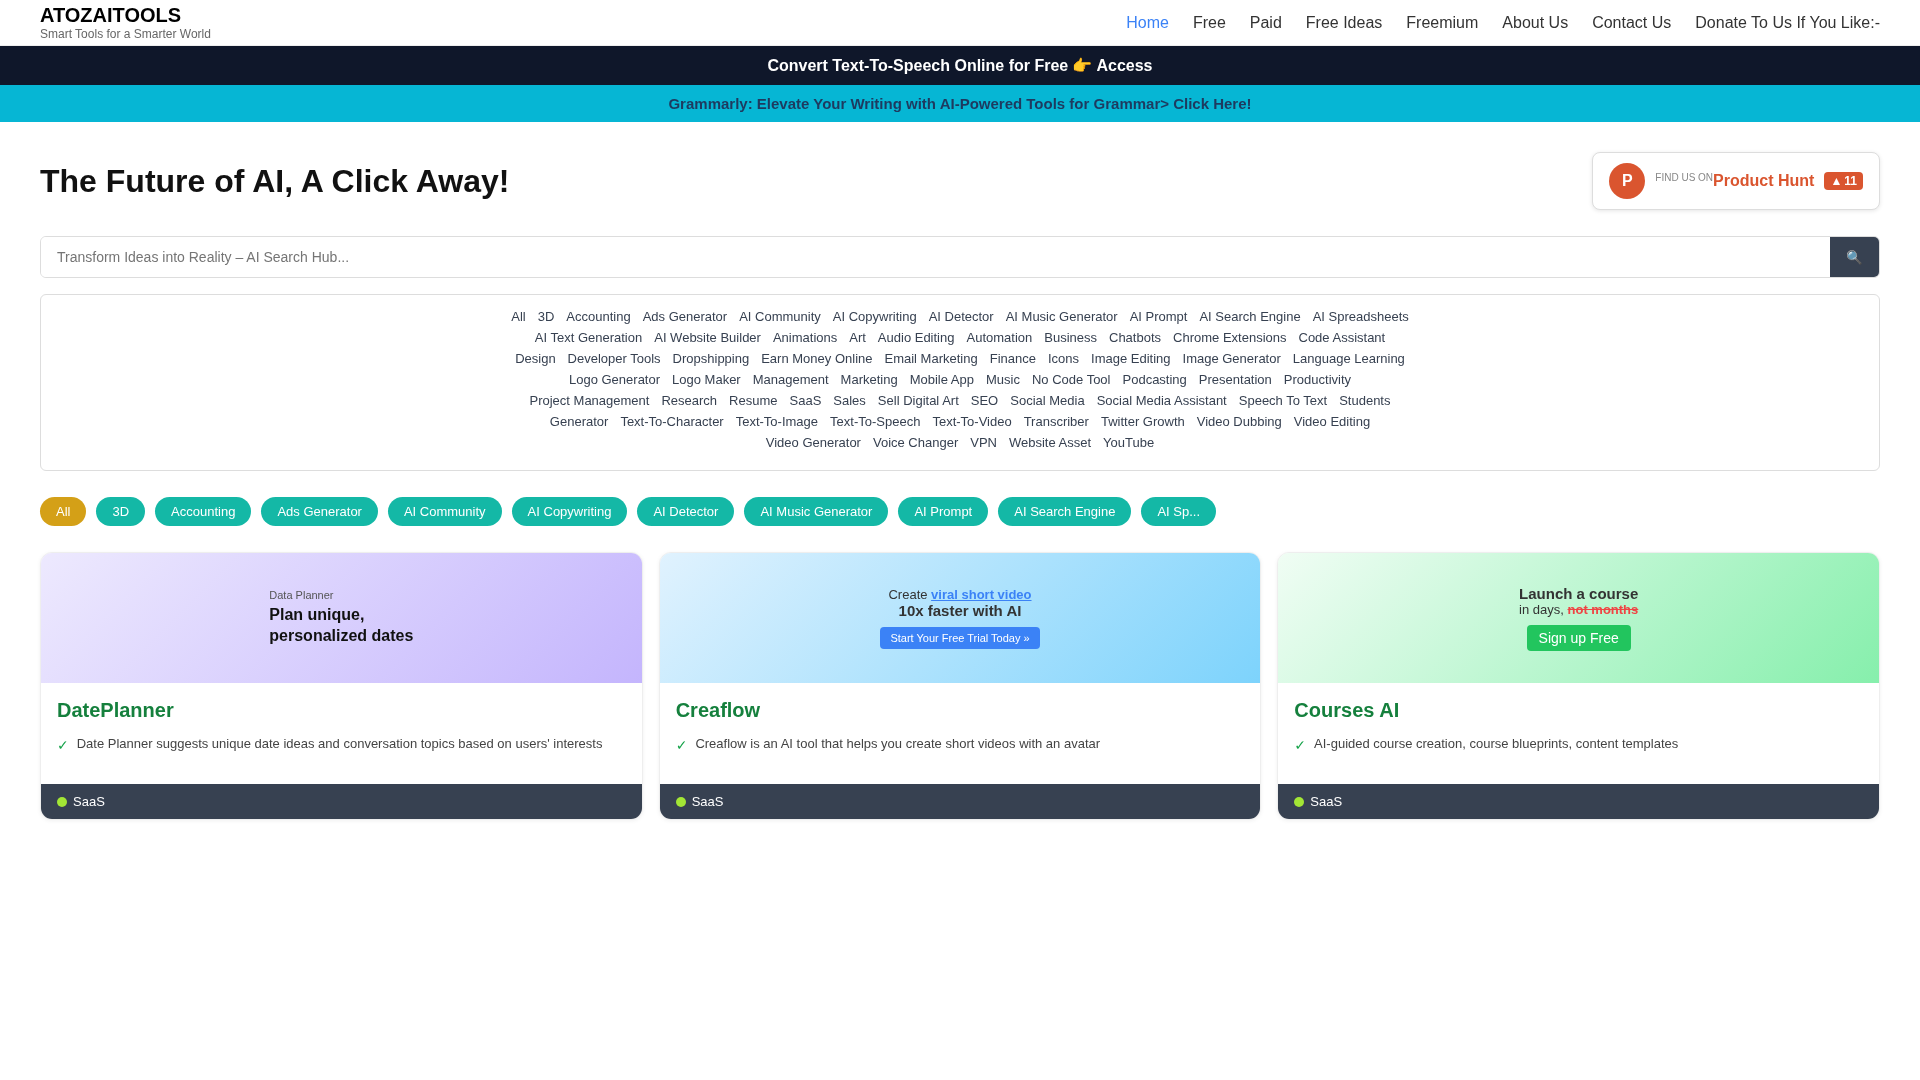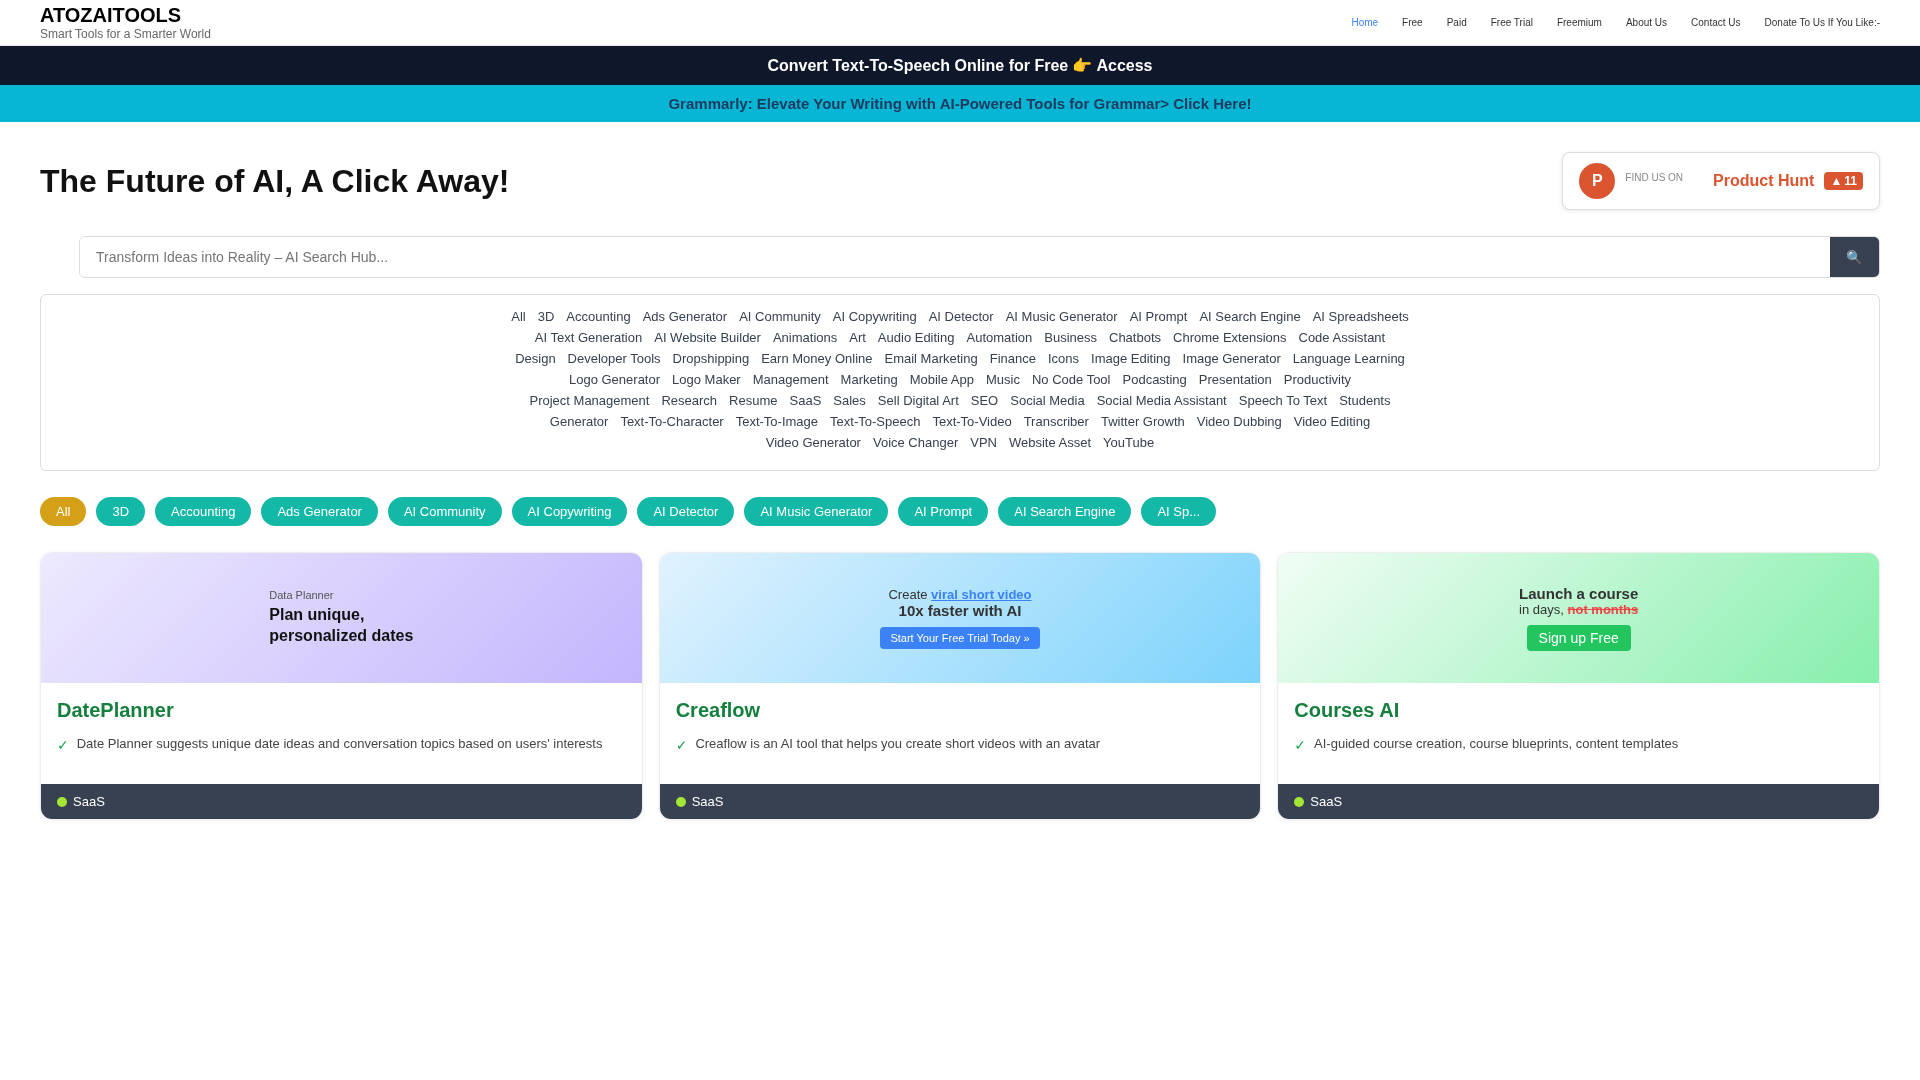--- a/index.html
+++ b/index.html
@@ -3,40 +3,40 @@
   <meta charset="utf-8">
   <style>
     * { margin: 0; padding: 0; box-sizing: border-box; }
     body { font-family: Arial, sans-serif; background: #fff; font-size: 14px; color: #333; }
 
     
     .header { display: flex; align-items: center; justify-content: space-between; padding: 4px 40px; border-bottom: 1px solid #eee; }
     .logo-area .logo-title { font-size: 20px; font-weight: 700; color: #000; }
     .logo-area .logo-sub { font-size: 12px; color: #666; }
     nav { display: flex; align-items: center; gap: 24px; }
-    nav a { text-decoration: none; color: #333; font-size: 10px; }
+    nav a { text-decoration: none; color: #333; font-size: 16px; }
     nav a.active { color: #3b82f6; }
 
     
     .banner-dark { background: #0f172a; color: #fff; text-align: center; padding: 10px; font-size: 16px; font-weight: 600; }
     .banner-teal { background: #06b6d4; color: #1e3a5f; text-align: center; padding: 10px; font-size: 15px; font-weight: 600; }
 
     
     .hero { display: flex; align-items: center; justify-content: space-between; padding: 30px 40px 10px; }
     .hero-title { font-size: 32px; font-weight: 700; color: #111; }
     .product-hunt-badge { border: 1px solid #ddd; border-radius: 8px; padding: 10px 16px; display: flex; align-items: center; gap: 10px; background: #fff; box-shadow: 0 1px 4px rgba(0,0,0,0.1); }
     .ph-icon { width: 36px; height: 36px; background: #da552f; border-radius: 50%; display: flex; align-items: center; justify-content: center; color: #fff; font-weight: 700; font-size: 16px; }
     .ph-text { display: flex; flex-direction: row; }
     .ph-find { font-size: 10px; color: #888; text-transform: uppercase; }
-    .ph-name { font-size: 16px; font-weight: 700; color: #da552f; margin-left: 30px; }
+    .ph-name { font-size: 16px; font-weight: 700; color: #da552f; }
     .ph-count { background: #da552f; color: #fff; border-radius: 4px; padding: 2px 6px; font-size: 12px; font-weight: 700; display: flex; align-items: center; gap: 2px; }
 
     
     .search-area { padding: 16px 40px; }
-    .search-box { display: flex; border: 1px solid #ddd; border-radius: 6px; overflow: hidden; margin-left: 39px; }
+    .search-box { display: flex; border: 1px solid #ddd; border-radius: 6px; overflow: hidden; }
     .search-input { flex: 1; padding: 12px 16px; border: none; outline: none; font-size: 14px; color: #aaa; }
     .search-btn { background: #374151; color: #fff; border: none; padding: 12px 16px; cursor: pointer; }
 
     
     .categories-box { margin: 0 40px 16px; border: 1px solid #ddd; border-radius: 6px; padding: 14px 20px; }
     .cat-row { display: flex; flex-wrap: wrap; gap: 6px 12px; margin-bottom: 6px; justify-content: center; }
     .cat-tag { font-size: 13px; color: #374151; cursor: pointer; white-space: nowrap; }
 
     
     .pill-filters { display: flex; align-items: center; gap: 10px; padding: 10px 40px; overflow-x: auto; scrollbar-width: none; }
@@ -64,21 +64,21 @@
 
 <div class="header">
   <div class="logo-area">
     <div class="logo-title">ATOZAITOOLS</div>
     <div class="logo-sub">Smart Tools for a Smarter World</div>
   </div>
   <nav>
     <a href="#" class="active">Home</a>
     <a href="#">Free</a>
     <a href="#">Paid</a>
-    <a href="#">Free Trial</a>
+    <a href="#">Free Ideas</a>
     <a href="#">Freemium</a>
     <a href="#">About Us</a>
     <a href="#">Contact Us</a>
     <a href="#">Donate To Us If You Like:-</a>
   </nav>
 </div>
 
 <div class="banner-dark">Convert Text-To-Speech Online for Free 👉 Access</div>
 <div class="banner-teal">Grammarly: Elevate Your Writing with AI-Powered Tools for Grammar&gt; Click Here!</div>
 

